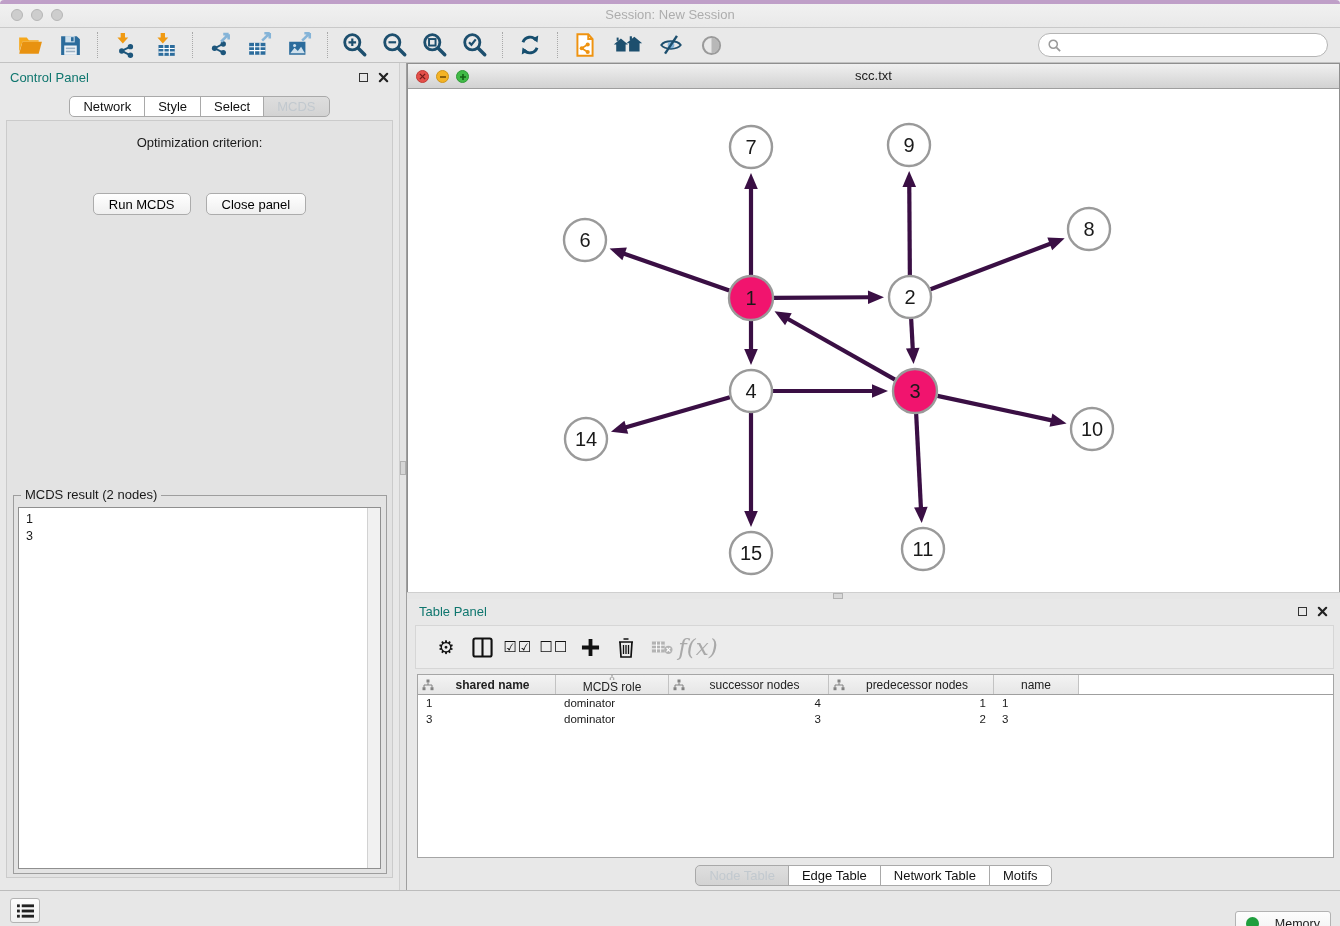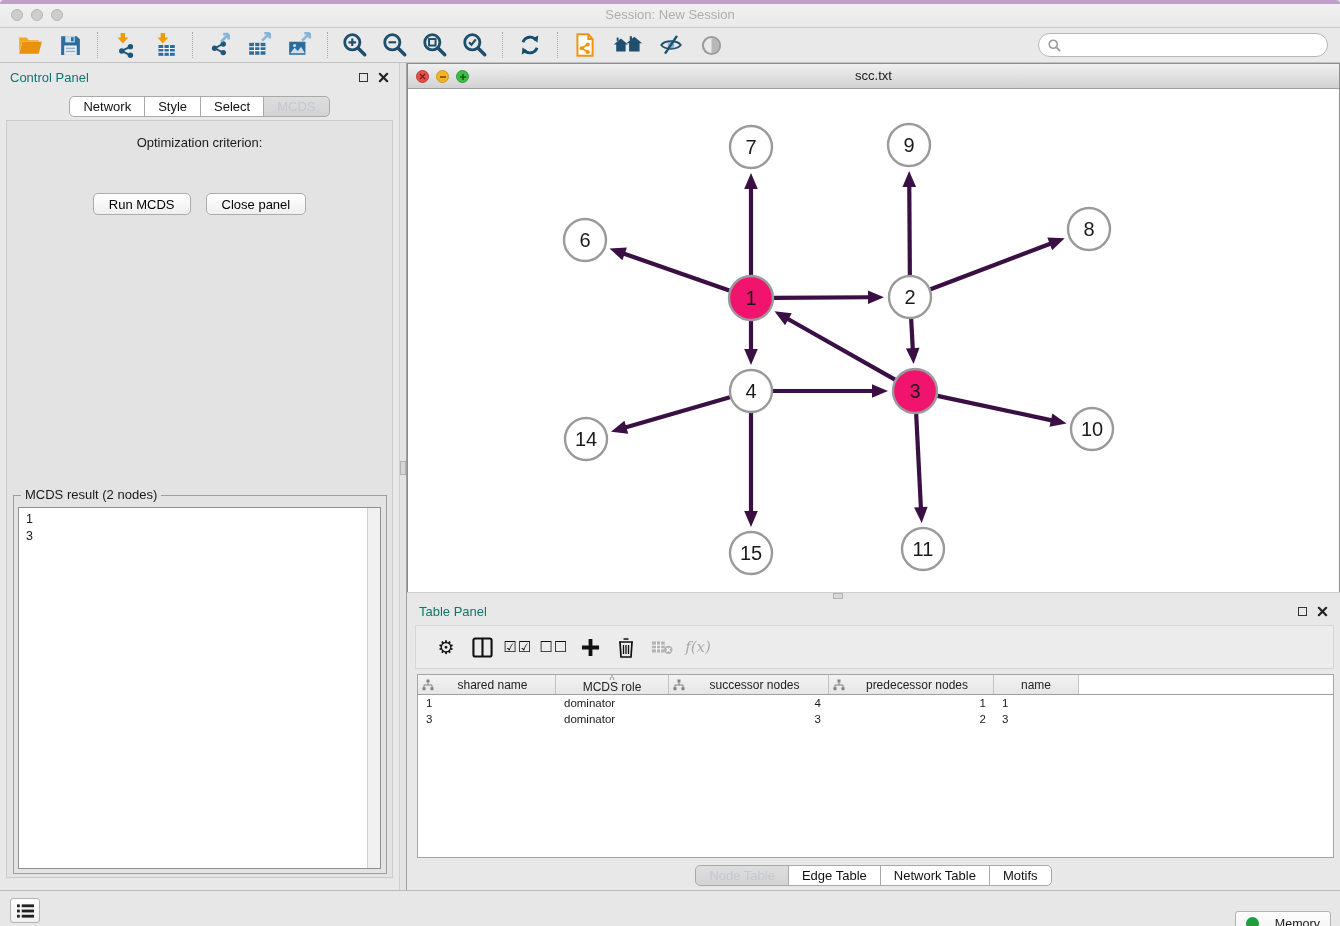--- a/index.html
+++ b/index.html
@@ -75,21 +75,21 @@
   .h-grip { position:absolute; left:426px; top:0px; width:10px; height:6px; background:#d8d8d8; border:1px solid #b2b2b2; }
 
   
   .table-panel { position:absolute; left:407px; top:599px; width:933px; height:291px; background:#e8e8e8; }
   .tp-header { position:absolute; left:0; top:0; width:100%; height:24px; display:flex; align-items:center; padding:0 12px; }
   .tp-toolbar { position:absolute; left:8px; right:6px; top:26px; height:44px; background:#ececec;
     border:1px solid #d6d6d6; display:flex; align-items:center; padding-left:12px; gap:0; }
   .tp-ic { width:36px; height:30px; display:flex; align-items:center; justify-content:center; }
   .glyph { font-family:"DejaVu Sans",sans-serif; font-size:19px; color:#111; }
   .glyph.small { font-size:15px; letter-spacing:1px; }
-  .fx { font-family:"DejaVu Serif",serif; font-style:italic; font-size:15px; color:#a9a9a9; }
+  .fx { font-family:"DejaVu Serif",serif; font-style:italic; font-size:23px; color:#a9a9a9; }
 
   .tbl { position:absolute; left:10px; top:75px; width:917px; height:184px; background:#fff; border:1px solid #a5a5a5; overflow:hidden; }
   .tbl-head { display:flex; height:20px; border-bottom:1px solid #9f9f9f; }
   .th { background:linear-gradient(#f3f3f3,#e6e6e6); border-right:1px solid #c3c3c3;
     display:flex; align-items:center; font-size:12px; color:#222; padding:0 4px; }
   .th .lbl { flex:1; text-align:center; }
   .th-fill { flex:1; background:#fff; border-right:none; }
   .tr { display:flex; height:16px; font-size:11.5px; }
   .td { padding:0 8px; line-height:16px; white-space:nowrap; overflow:hidden; }
 
@@ -479,21 +479,21 @@
           <rect x="1" y="2" width="14" height="12" fill="#b3b3b3"></rect>
           <path d="M1 6h14M1 10h14M6 2v12M10.5 2v12" stroke="#fff" stroke-width="1"></path>
           <circle cx="19" cy="11" r="4.5" fill="#b3b3b3"></circle>
           <path d="M17 9l4 4M21 9l-4 4" stroke="#fff" stroke-width="1.4"></path>
         </svg>
     </span>
     <span class="tp-ic fx">f(x)</span>
   </div>
   <div class="tbl">
     <div class="tbl-head" id="tbl-head">
-        <div class="th" style="width: 138px;">
+        <div class="th" style="width: 138px; font-weight: bold;">
           <svg width="12" height="12" viewBox="0 0 12 12">
             <rect x="4.5" y="0.5" width="3" height="3" fill="#828282"></rect>
             <path d="M6 3.5V6M2 6h8M2 6v2.2M10 6v2.2" stroke="#828282" fill="none"></path>
             <rect x="0.5" y="8.2" width="3" height="3" fill="#828282"></rect>
             <rect x="8.5" y="8.2" width="3" height="3" fill="#828282"></rect>
           </svg>
           <span class="lbl">shared name</span>
         </div>
         <div class="th" style="width: 113px; flex-direction: column;">
           <svg width="12" height="12" viewBox="0 0 12 12">

